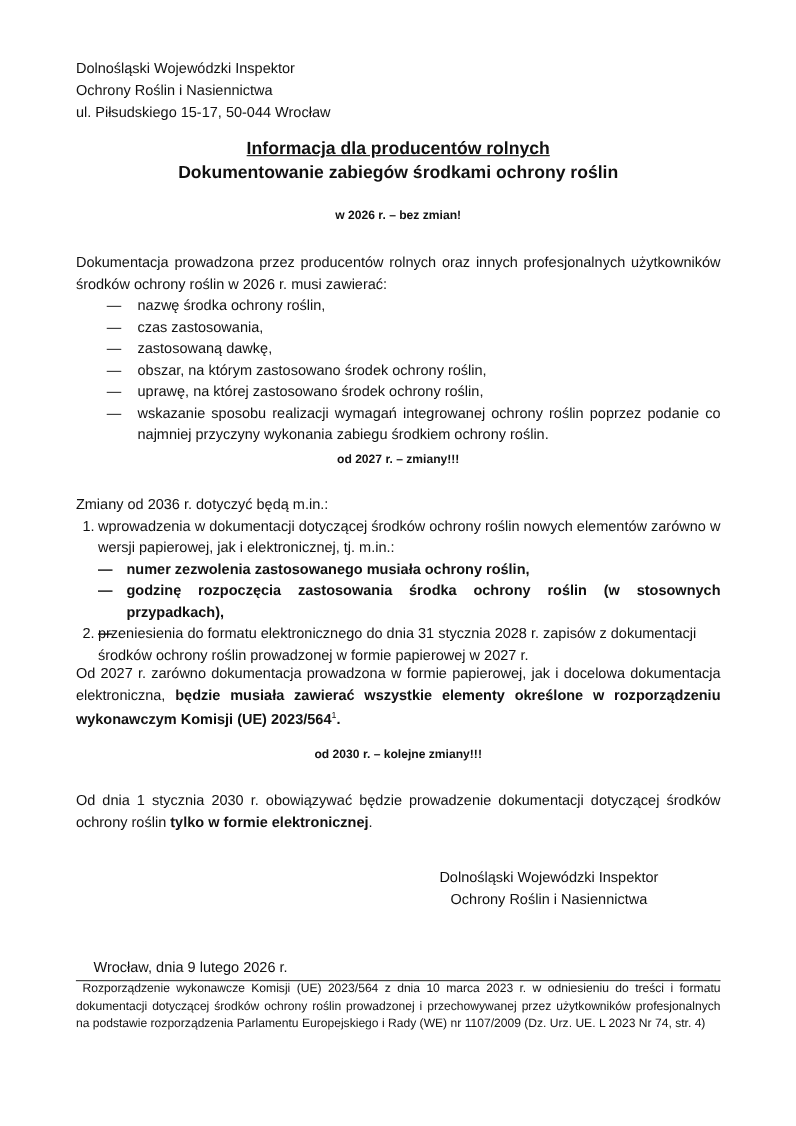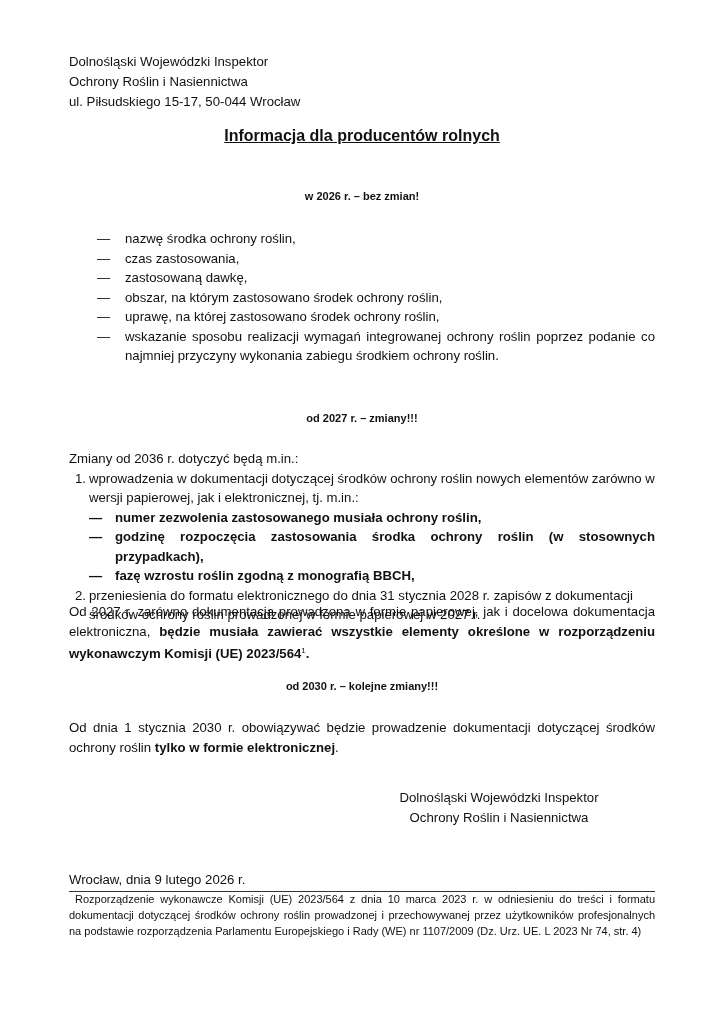--- a/index.html
+++ b/index.html
@@ -18,42 +18,44 @@
   .dash-list li { position: relative; padding-left: 56px; line-height: 19.5px; text-align: justify; }
   .dash-list li .dash { position: absolute; left: 28px; top: 0; }
   .num-list { list-style: none; margin: 0; padding: 0; }
   .num-list > li { position: relative; padding-left: 20px; line-height: 19.5px; }
   .num-list > li .num { position: absolute; left: 6px; top: 0; }
   .sub-dash li { padding-left: 26px; font-weight: bold; }
   .sub-dash li .dash { left: 0; }
   b { font-weight: bold; }
   sup { font-size: 8px; }
   .signature { position: absolute; top: 788px; left: 330px; width: 200px; text-align: center; line-height: 20px; }
-  .date { position: absolute; top: 872px; left: 0; }
+  .date { position: absolute; top: 872px; left: 16px; }
   .rule { position: absolute; top: 891px; left: 0; width: 586px; height: 1px; background: #333; }
   .footnote { position: absolute; top: 891px; left: 0; width: 586px; font-size: 11px; line-height: 16px; text-align: justify; }
 </style>
 </head>
 <body>
 
 <div class="page">
 
   <div class="addr">
     <div>Dolnośląski Wojewódzki Inspektor</div>
     <div>Ochrony Roślin i Nasiennictwa</div>
     <div>ul. Piłsudskiego 15-17, 50-044 Wrocław</div>
   </div>
 
   <div class="title-block">
     <div class="t1">Informacja dla producentów rolnych</div>
+    <div>Dokumentowanie zabiegów środkami ochrony roślin</div>
   </div>
 
   <div class="section-head" style="top:190px;">w 2026 r. – bez zmian!</div>
 
   <div class="para" style="top:229px;">
+    <div>Dokumentacja prowadzona przez producentów rolnych oraz innych profesjonalnych użytkowników środków ochrony roślin w 2026 r. musi zawierać:</div>
     <ul class="dash-list">
       <li><span class="dash">—</span><span>nazwę środka ochrony roślin,</span></li>
       <li><span class="dash">—</span><span>czas zastosowania,</span></li>
       <li><span class="dash">—</span><span>zastosowaną dawkę,</span></li>
       <li><span class="dash">—</span><span>obszar, na którym zastosowano środek ochrony roślin,</span></li>
       <li><span class="dash">—</span><span>uprawę, na której zastosowano środek ochrony roślin,</span></li>
       <li><span class="dash">—</span><span>wskazanie sposobu realizacji wymagań integrowanej ochrony roślin poprzez podanie co najmniej przyczyny wykonania zabiegu środkiem ochrony roślin.</span></li>
     </ul>
   </div>
 
@@ -61,21 +63,21 @@
 
   <div class="para" style="top:449px;text-align:left;">
     <div>Zmiany od 2036 r. dotyczyć będą m.in.:</div>
     <ol class="num-list">
       <li>
         <span class="num">1.</span>
         <span>wprowadzenia w dokumentacji dotyczącej środków ochrony roślin nowych elementów zarówno w wersji papierowej, jak i elektronicznej, tj. m.in.:</span>
         <ul class="dash-list sub-dash">
           <li><span class="dash">—</span><span>numer zezwolenia zastosowanego musiała ochrony roślin,</span></li>
           <li><span class="dash">—</span><span>godzinę rozpoczęcia zastosowania środka ochrony roślin (w stosownych przypadkach),</span></li>
-          <li><span class="dash">—</span><span>fazę wzrostu roślin zgodną z monografią BBCH,</span></li>
+          <li><span class="dash">—</span></li>
         </ul>
       </li>
       <li>
         <span class="num">2.</span>
         <span>przeniesienia do formatu elektronicznego do dnia 31 stycznia 2028 r. zapisów z dokumentacji środków ochrony roślin prowadzonej w formie papierowej w 2027 r.</span>
       </li>
     </ol>
   </div>
 
   <div class="para" style="top:602px;">

